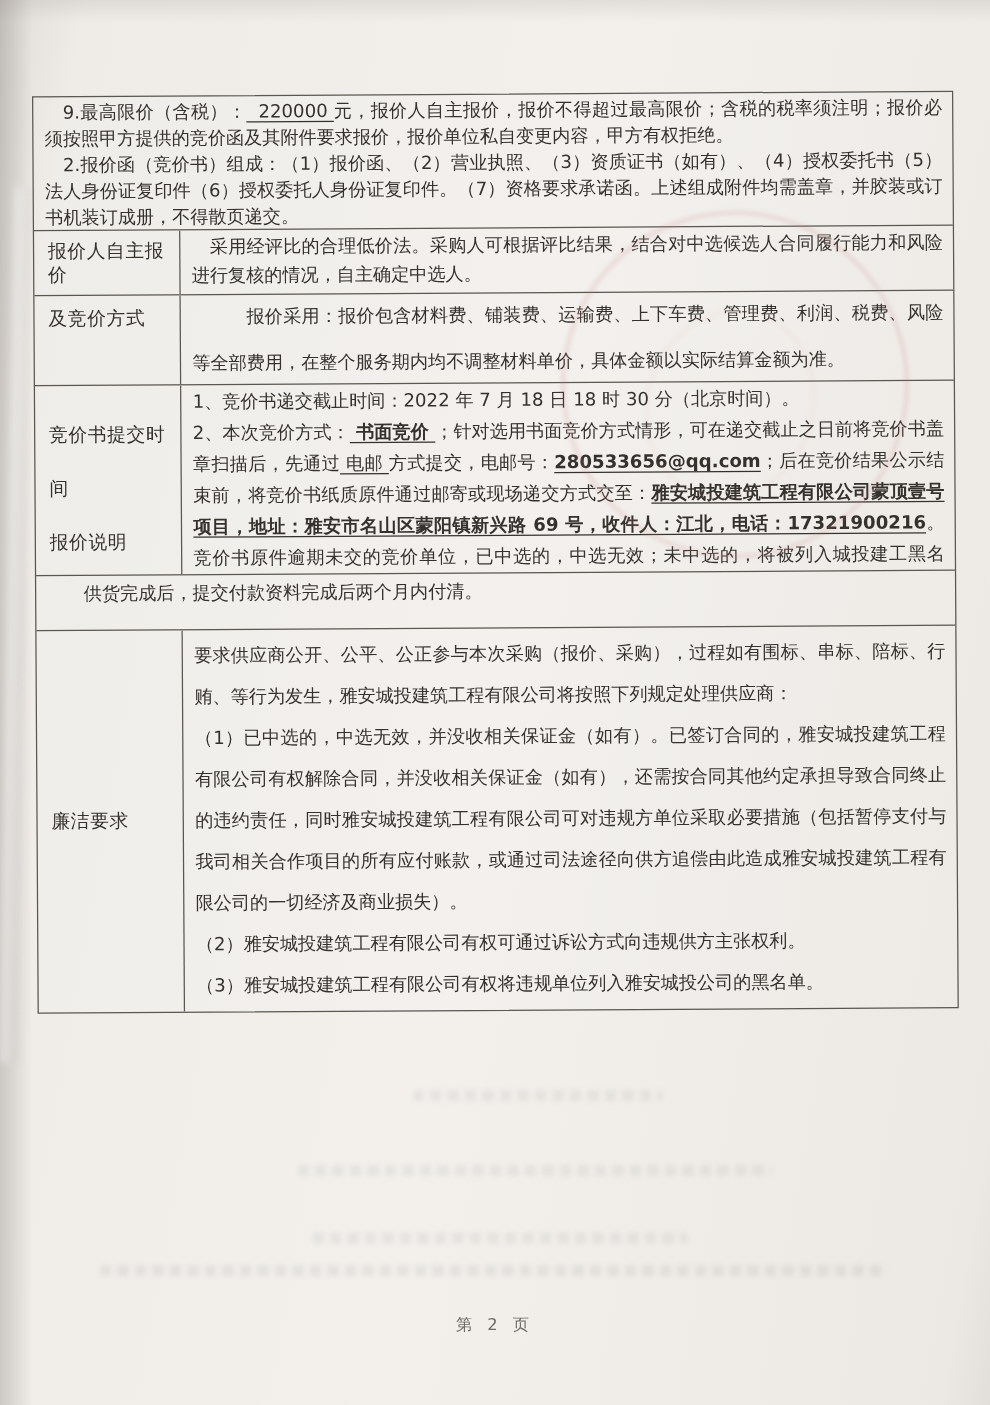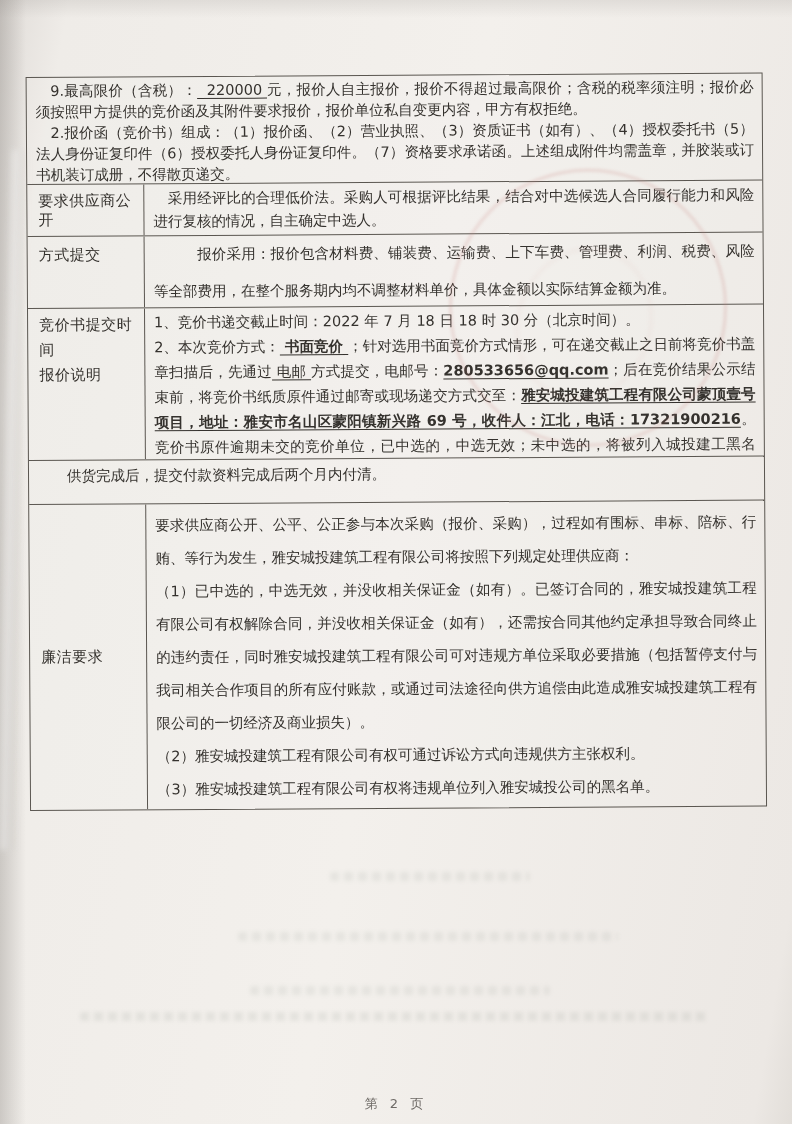--- a/index.html
+++ b/index.html
@@ -51,21 +51,21 @@
 
   .row:nth-child(1){height:107px}
   .row:nth-child(1) .content-cell{line-height:21px;padding-top:3px}
   .row:nth-child(2){height:52px}
   .row:nth-child(2) .content-cell{line-height:23px;padding-top:3px}
   .row:nth-child(3){height:72px}
   .row:nth-child(3) .content-cell{line-height:37px;padding-top:0}
   .row:nth-child(3) .label-cell{justify-content:flex-start;padding-top:9px}
   .row:nth-child(4){height:152px}
   .row:nth-child(4) .content-cell{line-height:25px;padding-top:2px}
-  .row:nth-child(4) .label-cell{justify-content:flex-start;padding-top:4px;line-height:25px}
+  .row:nth-child(4) .label-cell{justify-content:flex-end;padding-top:24px;line-height:43px}
   .row:nth-child(5){height:44px}
   .row:nth-child(5) .content-cell{line-height:21px;padding-top:5px}
   .row:nth-child(6){height:305px}
   .row:nth-child(6) .content-cell{line-height:33px;padding-top:5px}
 
   .stamp{
     position:absolute;left:452px;top:172px;width:272px;height:272px;
     border:3px solid var(--stamp,#c57d79);border-radius:50%;
     opacity:.22;filter:blur(1.6px);
   }
@@ -76,21 +76,21 @@
   }
 
   .smudge{position:absolute;height:9px;border-radius:3px;filter:blur(2.2px);opacity:.30;
     background:repeating-linear-gradient(90deg,rgba(148,154,146,.45) 0 9px,rgba(148,154,146,0) 9px 14px);}
   .sm1{left:330px;top:872px;width:200px}
   .sm2{left:238px;top:932px;width:380px}
   .sm3{left:250px;top:986px;width:300px}
   .sm4{left:80px;top:1012px;width:630px;opacity:.35}
 
   .footer{
-    position:absolute;left:0;top:1095px;width:100%;
+    position:absolute;left:0;top:1051px;width:100%;
     text-align:center;font-size:13px;letter-spacing:4px;color:#6e6a66;
   }
 </style>
 </head>
 <body>
 
 <div class="page">
   <div class="edge-shade-left"></div>
   <div class="edge-shade-top"></div>
   <div class="crease"></div>
@@ -98,29 +98,29 @@
   <div class="sheet">
     <div class="doc-table">
         <div class="row">
           <div class="content-cell">
             <p class="para ind1"><span>9.最高限价（含税）：</span><span class="u">  220000 </span><span>元，报价人自主报价，报价不得超过最高限价；含税的税率须注明；报价必须按照甲方提供的竞价函及其附件要求报价，报价单位私自变更内容，甲方有权拒绝。</span></p>
             <p class="para ind1"><span>2.报价函（竞价书）组成：（1）报价函、（2）营业执照、（3）资质证书（如有）、（4）授权委托书（5）法人身份证复印件（6）授权委托人身份证复印件。（7）资格要求承诺函。上述组成附件均需盖章，并胶装或订书机装订成册，不得散页递交。</span></p>
           </div>
         </div>
         <div class="row">
           <div class="label-cell">
-            <div>要求供应商公开</div>
+            <div>报价人自主报价</div>
           </div>
           <div class="content-cell">
             <p class="para ind1"><span>采用经评比的合理低价法。采购人可根据评比结果，结合对中选候选人合同履行能力和风险进行复核的情况，自主确定中选人。</span></p>
           </div>
         </div>
         <div class="row">
           <div class="label-cell">
-            <div>方式提交</div>
+            <div>及竞价方式</div>
           </div>
           <div class="content-cell">
             <p class="para ind3"><span>报价采用：报价包含材料费、铺装费、运输费、上下车费、管理费、利润、税费、风险等全部费用，在整个服务期内均不调整材料单价，具体金额以实际结算金额为准。</span></p>
           </div>
         </div>
         <div class="row">
           <div class="label-cell">
             <div>竞价书提交时间</div>
             <div>报价说明</div>
           </div>

